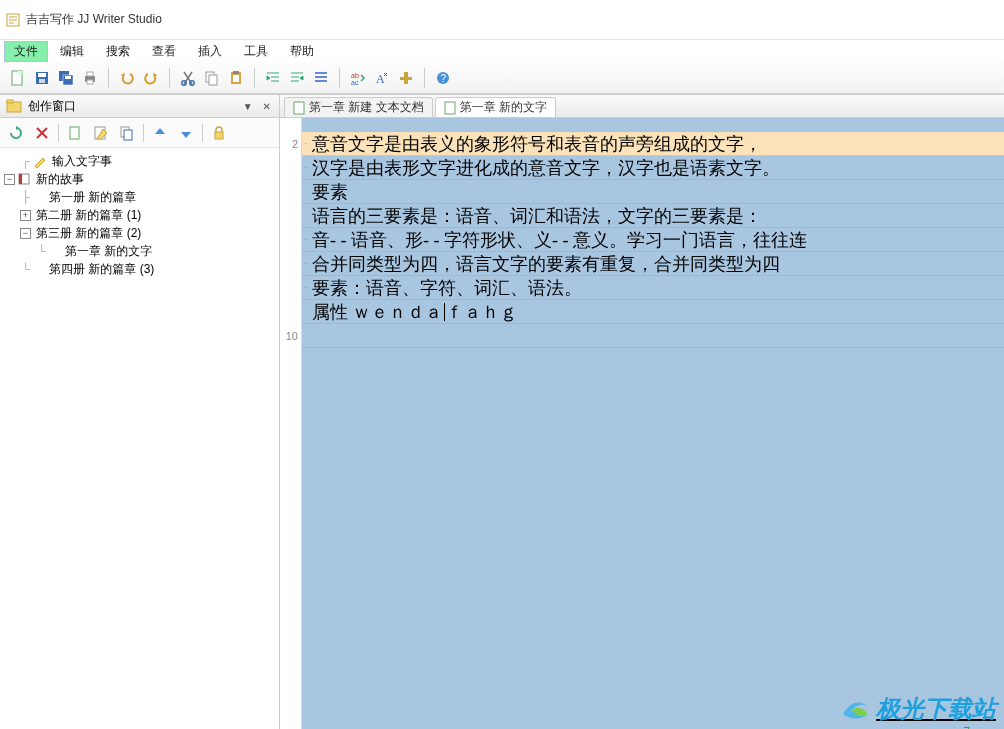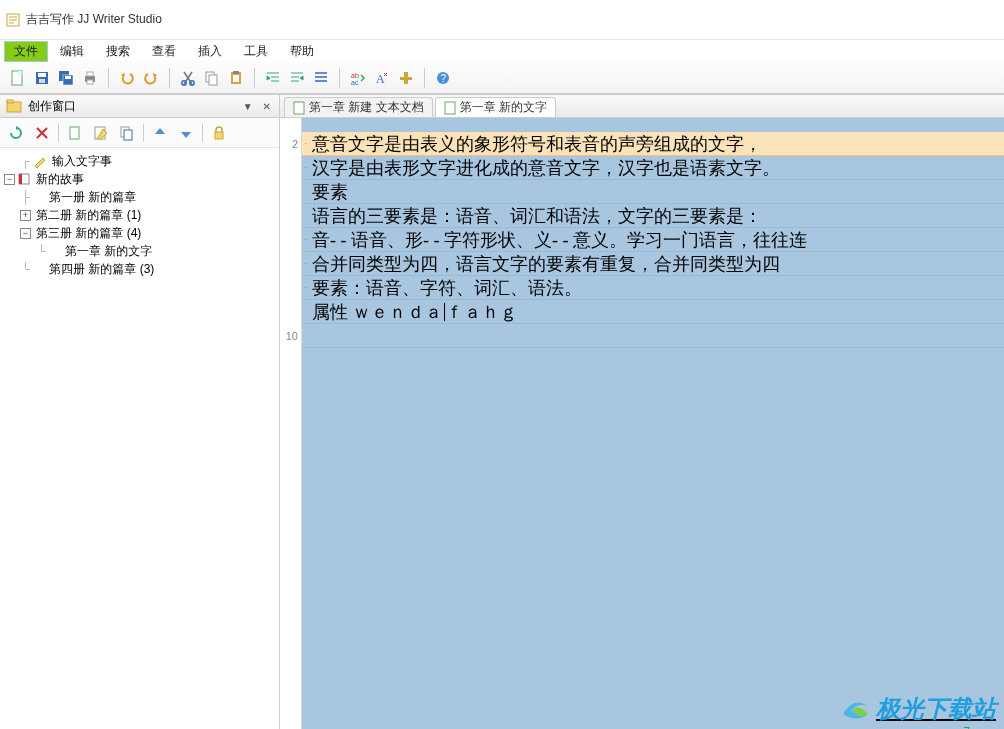--- a/index.html
+++ b/index.html
@@ -4,21 +4,21 @@
 <style>
 * { margin: 0; padding: 0; box-sizing: border-box; }
 html, body { width: 1004px; height: 729px; overflow: hidden; font-family: "Microsoft YaHei", sans-serif; font-size: 12px; background: #fff; }
 
 .titlebar { height: 40px; background: #fff; display: flex; align-items: center; padding: 0 6px; gap: 6px; border-bottom: 1px solid #e5e5e5; }
 .titlebar .icon { width: 14px; height: 14px; }
 .titlebar .title { color: #333; }
 
 .menubar { height: 22px; display: flex; align-items: center; padding: 0 4px; gap: 2px; background: #fff; }
 .menubar .menu-item { padding: 2px 10px; color: #222; cursor: default; position: relative; }
-.menubar .menu-item.active { background: #84cc16; border: 1px solid #a9c7db; padding: 1px 9px; }
+.menubar .menu-item.active { background: #86efac; border: 1px solid #a9c7db; padding: 1px 9px; }
 
 .toolbar { height: 32px; background: linear-gradient(#fdfdfd,#f3f3f3); border-bottom: 1px solid #d0d0d0; display: flex; align-items: center; padding: 0 8px; gap: 4px; }
 .tb-btn { width: 20px; height: 20px; display: flex; align-items: center; justify-content: center; cursor: default; }
 .tb-sep { width: 1px; height: 20px; background: #ccc; margin: 0 4px; }
 
 .main { display: flex; height: calc(729px - 24px - 22px - 32px); }
 
 .sidebar { width: 280px; display: flex; flex-direction: column; border-right: 1px solid #ccc; }
 .panel-header { height: 24px; background: linear-gradient(#fafafa,#eaeaea); border-bottom: 1px solid #ccc; border-top: 1px solid #ccc; display: flex; align-items: center; padding: 0 6px; gap: 6px; }
 .panel-header .spacer { flex: 1; }
@@ -276,21 +276,21 @@
         <span class="dotline">├</span>
         <span class="expander none"></span>
         <span class="tree-label">第一册 新的篇章</span>
       </div>
       <div class="tree-row depth1">
         <span class="expander">+</span>
         <span class="tree-label">第二册 新的篇章 (1)</span>
       </div>
       <div class="tree-row depth1">
         <span class="expander">−</span>
-        <span class="tree-label">第三册 新的篇章 (4)</span>
+        <span class="tree-label">第三册 新的篇章 (2)</span>
       </div>
       <div class="tree-row depth2">
         <span class="dotline">└</span>
         <span class="expander none"></span>
         <span class="tree-label">第一章 新的文字</span>
       </div>
       <div class="tree-row depth1">
         <span class="dotline">└</span>
         <span class="expander none"></span>
         <span class="tree-label">第四册 新的篇章 (3)</span>

